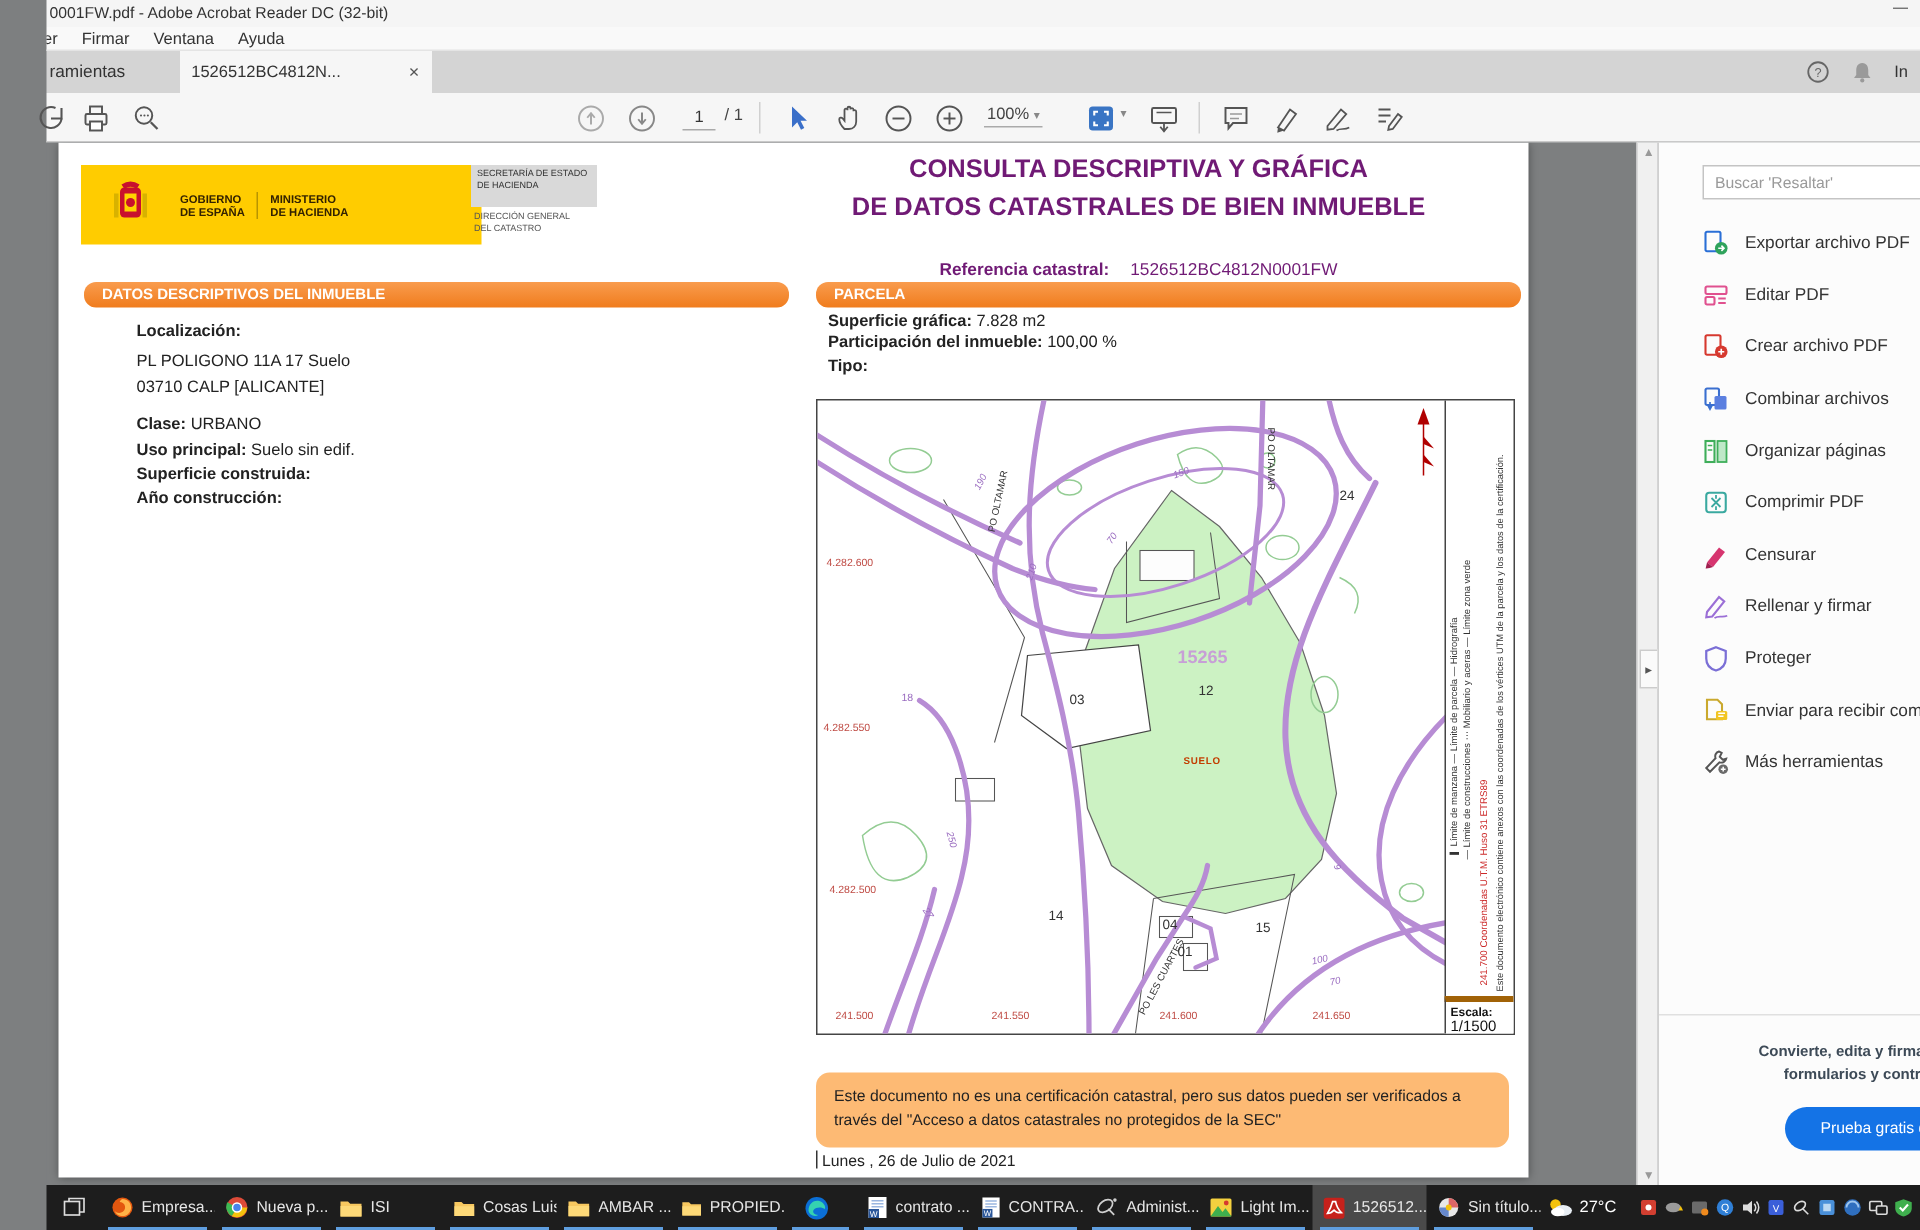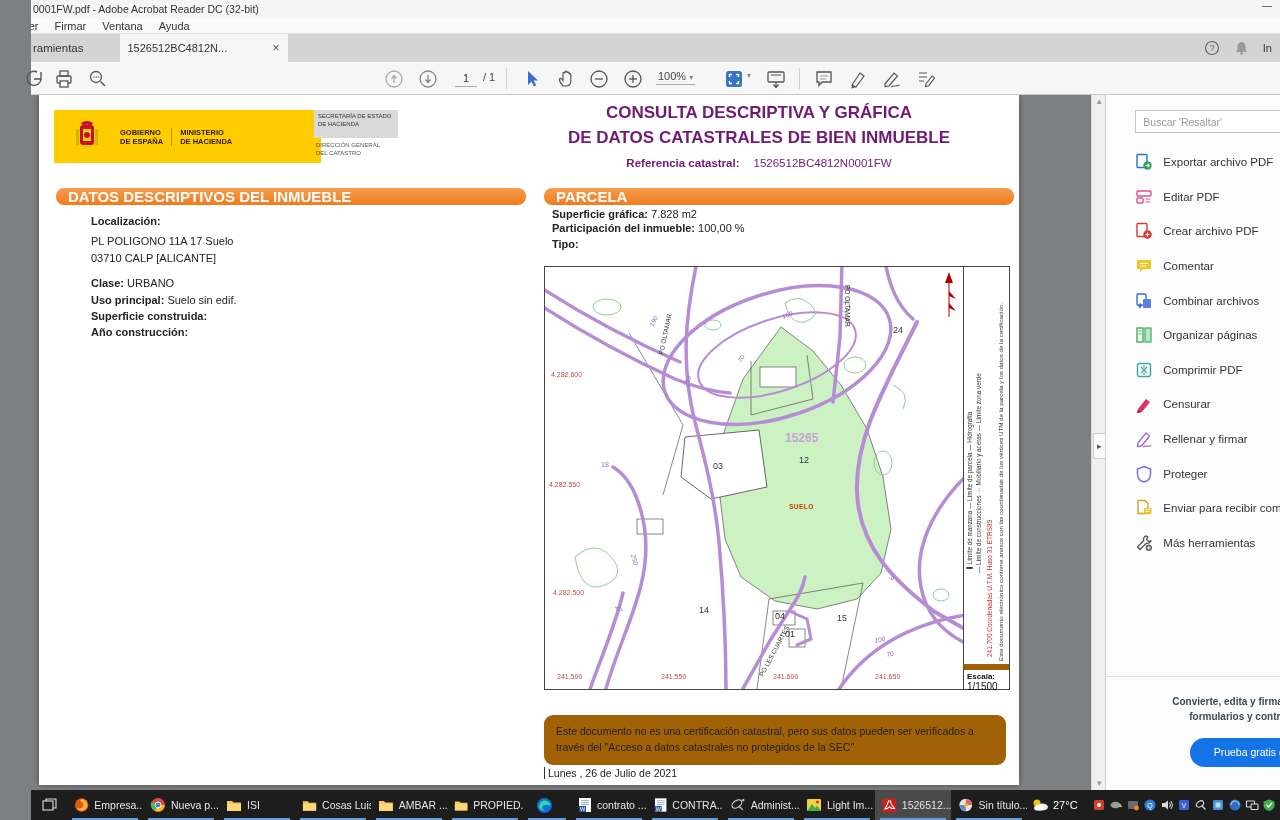--- a/index.html
+++ b/index.html
@@ -34,45 +34,45 @@
   .banner { position:absolute; left:15px; top:15px; width:267px; height:53px; background:#ffcc00; display:flex; align-items:center; }
   .coat { width:66px; height:53px; display:flex; align-items:center; justify-content:center; }
   .gob { font-size:7.5px; font-weight:bold; color:#332200; line-height:1.2; padding-right:8px; border-right:1px solid #b89400; }
   .min-h { font-size:7.5px; font-weight:bold; color:#332200; line-height:1.2; padding-left:8px; }
   .secbox { position:absolute; left:275px; top:15px; width:84px; height:28px; background:#d9d9d9; font-size:6px; color:#333; padding:3px 4px; line-height:1.3; }
   .dirgen { position:absolute; left:277px; top:47px; width:84px; font-size:6px; color:#555; line-height:1.3; }
 
   .doctitle { position:absolute; left:460px; top:8px; width:520px; text-align:center; color:#701a75; }
   .doctitle .t1 { font-size:17px; font-weight:bold; }
   .doctitle .t2 { font-size:17px; font-weight:bold; margin-top:5px; }
-  .refline { margin-top:9px; font-size:11.5px; }
+  .refline { margin-top:26px; font-size:11.5px; }
   .refline .lbl { font-weight:bold; margin-right:14px; }
 
-  .orangebar { position:absolute; height:17px; width:470px; background:linear-gradient(#f99c4e,#f07c1d); border-radius:8px 8px 8px 8px; color:#fff; font-weight:bold; font-size:15px; line-height:17px; padding-left:12px; }
+  .orangebar { position:absolute; height:17px; width:470px; background:linear-gradient(#f99c4e,#f07c1d); border-radius:8px 8px 8px 8px; color:#fff; font-weight:bold; font-size:10px; line-height:17px; padding-left:12px; }
   .ob-left { left:17px; top:93px; }
   .ob-right { left:505px; top:93px; }
 
   .lp { position:absolute; left:52px; font-size:11px; color:#222; }
   .b { font-weight:bold; }
   .pp { position:absolute; left:513px; font-size:11px; color:#222; }
 
   
   .mapbox { position:absolute; left:505px; top:171px; width:466px; height:424px; border:1px solid #444; background:#fff; }
   .mapsvg { position:absolute; left:0; top:0; }
   .legendstrip { position:absolute; right:0; top:0; width:46px; height:398px; border-left:1px solid #444; overflow:hidden; }
   .vtext { position:absolute; writing-mode:vertical-rl; transform:rotate(180deg); white-space:nowrap; }
   .leg1 { left:2px; top:6px; font-size:6.3px; color:#333; height:300px; }
   .leg2 { left:11px; top:6px; font-size:6.3px; color:#333; height:300px; }
   .legred { left:22px; top:170px; font-size:6.5px; color:#cc2a2a; height:220px; }
   .legnote { left:33px; top:6px; font-size:6.2px; color:#333; height:388px; }
-  .escala { position:absolute; right:0; bottom:0; width:46px; height:25px; border-left:1px solid #444; border-top:6px solid #a16207; background:#fff; padding:2px 3px; }
+  .escala { position:absolute; right:0; bottom:0; width:46px; height:25px; border-left:1px solid #444; border-top:4px solid #a16207; background:#fff; padding:2px 3px; }
   .escala .el { font-size:8px; font-weight:bold; color:#111; }
   .escala .ev { font-size:10px; color:#111; }
 
-  .disclaimer { position:absolute; left:505px; top:620px; width:462px; background:#a16207; border-radius:9px; padding:9px 12px; font-size:10.5px; color:#222; line-height:1.5; }
+  .disclaimer { position:absolute; left:505px; top:620px; width:462px; background:#fdba74; border-radius:9px; padding:9px 12px; font-size:10.5px; color:#222; line-height:1.5; }
   .dateline { position:absolute; left:505px; top:672px; width:452px; text-align:left; font-size:10.5px; color:#222; }
   .dateline .caret { display:inline-block; width:1px; height:12px; background:#333; margin-right:3px; vertical-align:-2px; }
 
   
   .scrollcol { width:15px; background:#f0f0f0; border-left:1px solid #d8d8d8; position:relative; }
   .scr { position:absolute; left:0; width:15px; text-align:center; font-size:8px; color:#999; }
   .expandtab { position:absolute; left:1px; top:338px; width:13px; height:26px; background:#fafafa; border:1px solid #ccc; color:#555; font-size:9px; text-align:center; line-height:24px; }
 
   
   .sidebar { width:179px; background:#fcfcfc; border-left:1px solid #d0d0d0; position:relative; overflow:hidden; }
@@ -412,27 +412,20 @@
         <div class="tool">
           <svg class="ic" viewBox="0 0 18 18">
               <rect x="2" y="1.5" width="10" height="13" rx="1" fill="none" stroke="#d6392f" stroke-width="1.4"></rect>
               <circle cx="12.5" cy="12.5" r="4.2" fill="#d6392f"></circle>
               <path d="M12.5 10.5 L12.5 14.5 M10.5 12.5 L14.5 12.5" stroke="#fff" stroke-width="1.1"></path>
             </svg>
           <span class="lb">Crear archivo PDF</span>
         </div>
         <div class="tool">
           <svg class="ic" viewBox="0 0 18 18">
-              <path d="M2 3 L16 3 L16 12 L8 12 L5 15.5 L5 12 L2 12 Z" fill="#f2c522"></path>
-              <path d="M5 6.5 L13 6.5 M5 9 L11 9" stroke="#fff" stroke-width="1.2"></path>
-            </svg>
-          <span class="lb">Comentar</span>
-        </div>
-        <div class="tool">
-          <svg class="ic" viewBox="0 0 18 18">
               <rect x="2" y="2" width="9" height="11" rx="1" fill="none" stroke="#3a6fd0" stroke-width="1.4"></rect>
               <rect x="8" y="7" width="8" height="9" rx="1" fill="#5b7fe0"></rect>
               <path d="M5 15.5 L5 11 M3.5 13 L5 15.8 L6.5 13" stroke="#3a6fd0" stroke-width="1.1" fill="none"></path>
             </svg>
           <span class="lb">Combinar archivos</span>
         </div>
         <div class="tool">
           <svg class="ic" viewBox="0 0 18 18">
               <rect x="2" y="2" width="6" height="14" fill="none" stroke="#3fae5a" stroke-width="1.4"></rect>
               <rect x="10" y="2" width="6" height="14" fill="#bfe8c8" stroke="#3fae5a" stroke-width="1.2"></rect>

